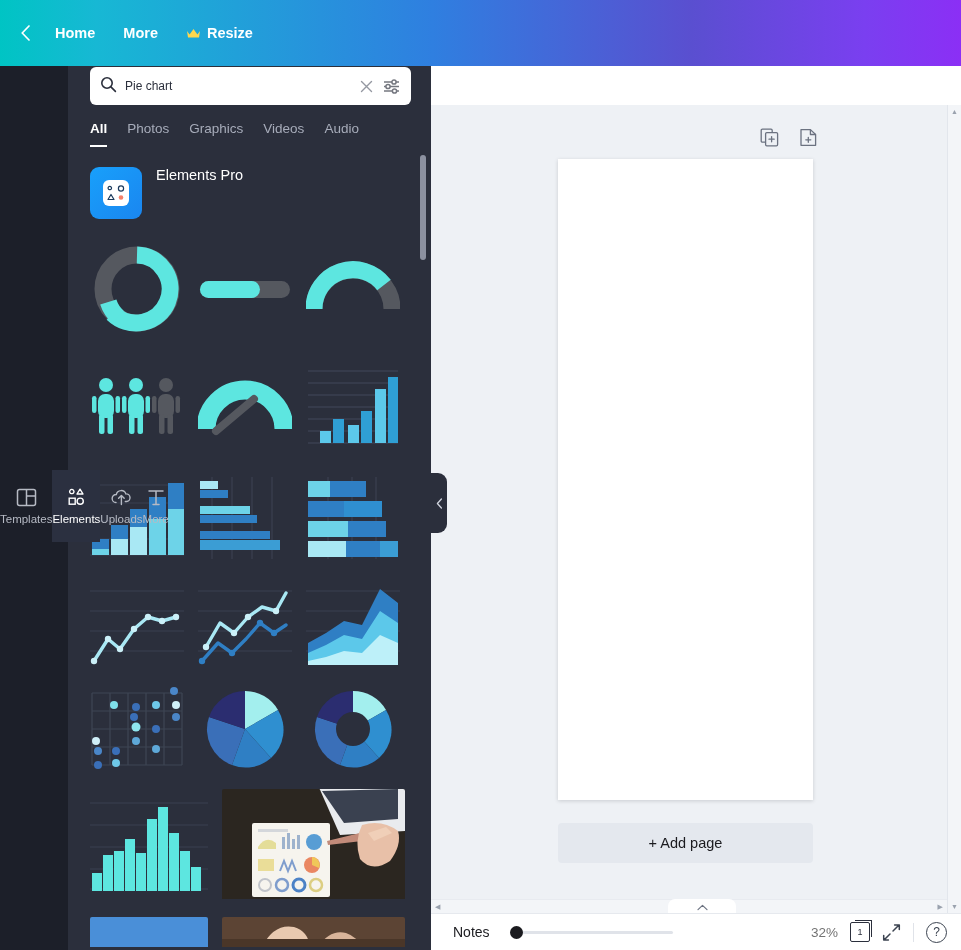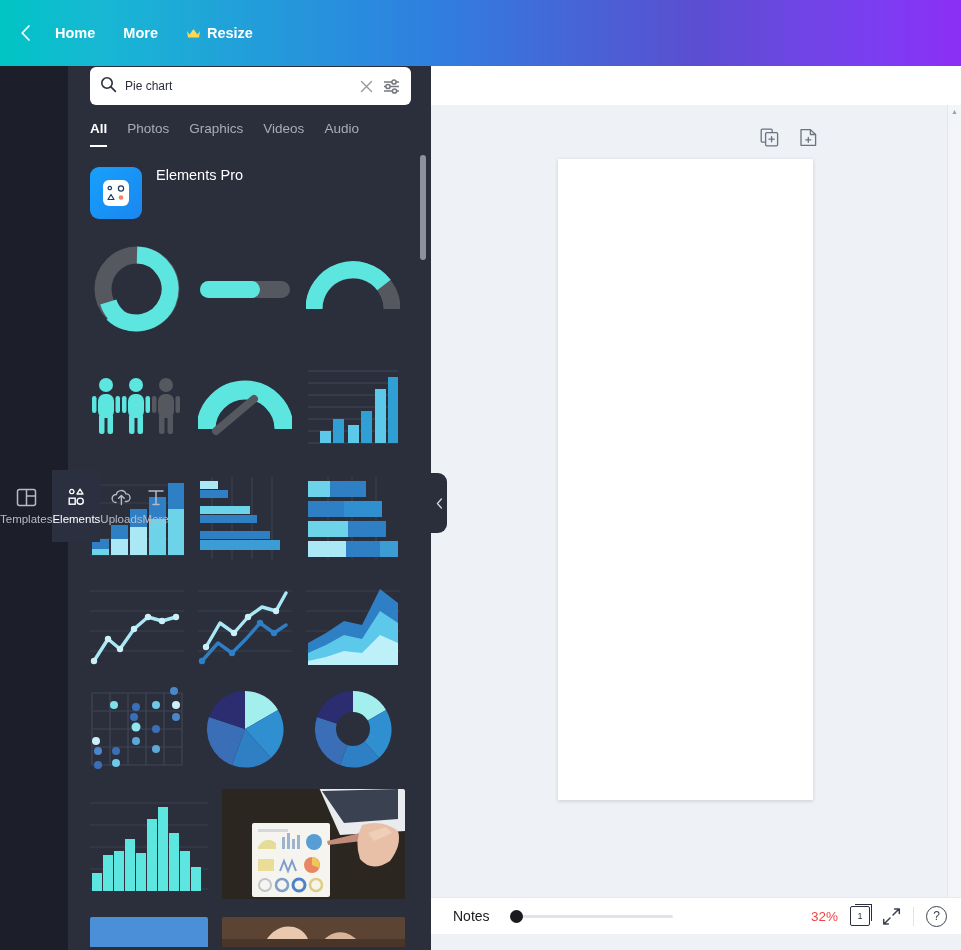--- a/index.html
+++ b/index.html
@@ -140,32 +140,32 @@
   .arr { font-size: 7px; color: #9aa2ae; }
   .notes-tab {
     position: absolute; left: 237px; bottom: 34px; width: 68px; height: 17px;
     background: #fff; border-radius: 7px 7px 0 0;
     display: flex; align-items: center; justify-content: center;
     color: #6b7280; font-size: 9px; cursor: pointer; z-index: 5;
   }
 
   
   .bottombar {
-    position: absolute; bottom: 16px; left: 431px; width: 530px; height: 37px;
+    position: absolute; bottom: 0; left: 431px; width: 530px; height: 37px;
     background: #fff; border-top: 1px solid #e6e9ee;
     display: flex; align-items: center; padding: 0 14px; gap: 12px; z-index: 35;
   }
   .notes-btn { font-size: 14px; color: #1b1b1f; cursor: pointer; padding: 4px 8px; border-radius: 4px; }
   .slider { position: relative; width: 163px; height: 14px; display: flex; align-items: center; cursor: pointer; }
   .slider-track { width: 100%; height: 3px; background: #e0e3e9; border-radius: 2px; }
   .slider-knob {
     position: absolute; left: 0; width: 13px; height: 13px;
     border-radius: 50%; background: #1b1b1f;
   }
-  .zoomval { font-size: 13.5px; color: #ef4444; margin-left: auto; }
+  .zoomval { font-size: 13.5px; color: #737373; margin-left: auto; }
   .bbtn { cursor: pointer; color: #3b4350; display: flex; align-items: center; }
   .bdiv { width: 1px; height: 19px; background: #e0e3e9; }
   .pagecount {
     width: 20px; height: 20px; border: 1.6px solid #2b2f3c; border-radius: 2px;
     font-size: 9px; display: flex; align-items: center; justify-content: center;
     color: #2b2f3c; position: relative;
   }
   .pagecount::before {
     content: ""; position: absolute; top: -3px; right: -3px; width: 16px; height: 16px;
     border-top: 1.6px solid #2b2f3c; border-right: 1.6px solid #2b2f3c;
@@ -655,20 +655,23 @@
         <svg width="19" height="19" viewBox="0 0 19 19">
           <path d="M2 17.3 L2 1.6 L11.4 1.6 L16.6 6.5 L16.6 17.3 Z" fill="none" stroke="currentColor" stroke-width="1.3" stroke-linejoin="round"></path>
           <path d="M11.4 1.6 L11.4 6.5 L16.6 6.5" fill="none" stroke="currentColor" stroke-width="1.3" stroke-linejoin="round"></path>
           <path d="M9.3 9.3 L9.3 14.3 M6.8 11.8 L11.8 11.8" stroke="currentColor" stroke-width="1.3" stroke-linecap="round"></path>
         </svg>
       </div>
     </div>
 
     <div class="page"></div>
 
+    <div class="addpage">
+      <span>+ Add page</span>
+    </div>
 
     <div class="vscroll">
       <span class="arr">▲</span>
       <span class="arr">▼</span>
     </div>
 
     <div class="hscroll">
       <span class="arr">◀</span>
       <span class="arr">▶</span>
     </div>

